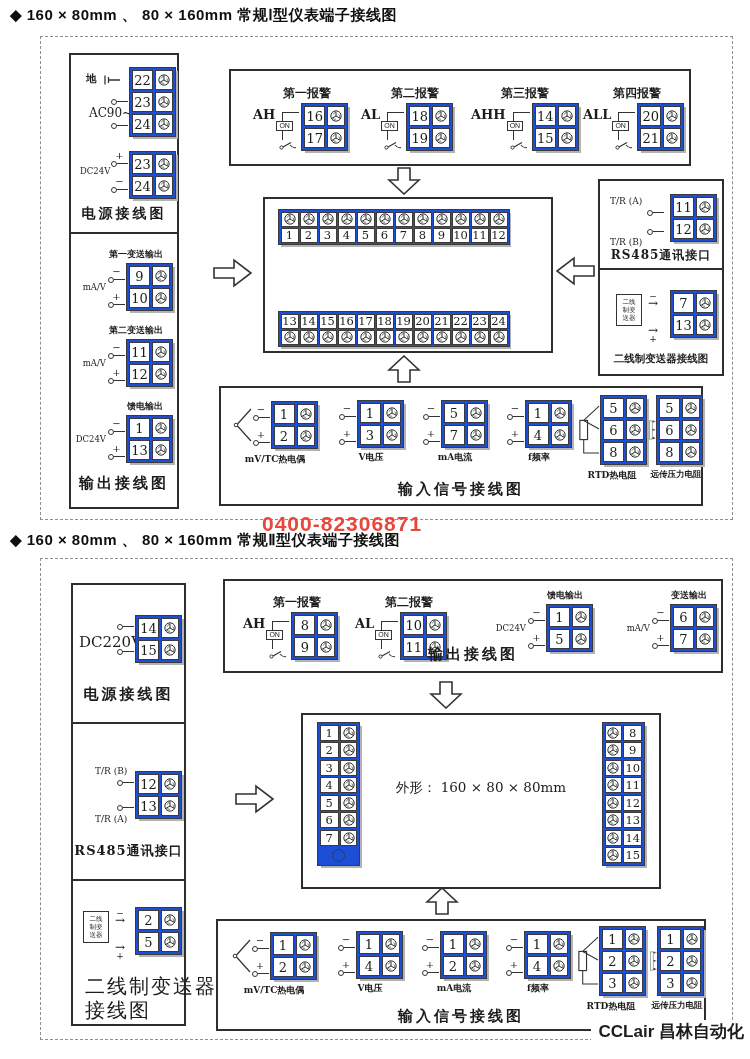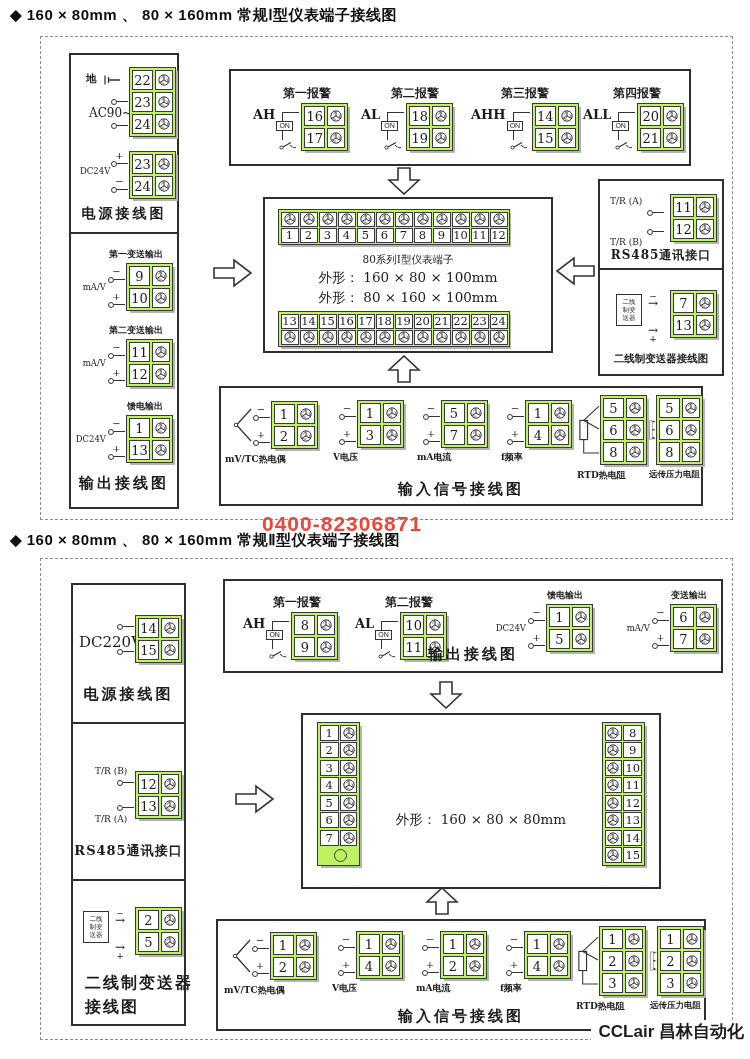--- a/index.html
+++ b/index.html
@@ -5,23 +5,23 @@
 * { margin:0; padding:0; box-sizing:border-box; }
 html,body { width:750px; height:1059px; background:#fff; }
 body { position:relative; font-family:"DejaVu Serif",serif; color:#1c1c1c; overflow:hidden; }
 .abs { position:absolute; }
 .dashedbox { position:absolute; border:1.5px dashed #8d8d8d; }
 .panel { position:absolute; border:2px solid #2e2e2e; background:#fff; }
 .sec-title { position:absolute; font-family:"Liberation Sans",sans-serif; font-weight:bold; font-size:15px; color:#0f0f0f; white-space:nowrap; letter-spacing:0.5px; z-index:2; }
 .boxtitle { position:absolute; left:0; right:0; text-align:center; font-weight:bold; font-size:15px; letter-spacing:3px; white-space:nowrap; }
 .boxtitle.sm2 { font-size:12px; letter-spacing:1px; }
 .boxtitle.sm3 { font-size:10.5px; letter-spacing:0; }
-.lefttitle { position:absolute; font-weight:bold; font-size:16px; letter-spacing:2px; white-space:nowrap; }
-
-.tstack { display:flex; flex-direction:column; border:1.5px solid #3a3a3a; background:#bef264; box-shadow:3px 3px 0 -1px #b3b3b3; padding:1px;align-items:flex-end; }
+.lefttitle { position:absolute; font-weight:normal; font-size:20px; letter-spacing:2px; white-space:nowrap; }
+
+.tstack { display:flex; flex-direction:column; border:1.5px solid #3a3a3a; background:#1d4ed8; box-shadow:3px 3px 0 -1px #b3b3b3; padding:1px; }
 .tstack.h { flex-direction:row; box-shadow:2px 3px 0 -1px #b3b3b3; }
 .tcell { display:flex; }
 .tcell.top, .tcell.bottom { flex-direction:column; }
 .tnum { width:21px; height:20px; border:1px solid #3a3a3a; margin:1px; display:flex; align-items:center; justify-content:center; font-size:13px; background:#fff; }
 .tscrew { width:18px; height:20px; border:1px solid #3a3a3a; margin:1px; display:flex; align-items:center; justify-content:center; background:#fff; }
 .h .tnum, .h .tscrew { width:18px; height:15px; font-size:11.5px; margin:0.5px; }
 .sm .tnum { width:19px; height:16px; font-size:11.5px; margin:0.75px; }
 .sm .tscrew { width:17px; height:16px; margin:0.75px; }
 .tcell.wide { justify-content:center; }
 .holecirc { width:13px; height:13px; border:1.2px solid #3a3a3a; border-radius:50%; margin:2px 11px; display:block; }
@@ -40,21 +40,21 @@
 .acap { font-size:12px; font-weight:bold; margin:8px 0 1px 30px; white-space:nowrap; }
 .arow { display:flex; align-items:flex-start; }
 .aname { font-size:13px; margin:4px 1px 0 0; font-weight:bold; }
 .sw { position:relative; width:25px; height:48px; flex:none; }
 .sw::before { content:''; position:absolute; left:6px; top:9px; height:28px; border-left:1.2px solid #333; }
 .sw::after { content:''; position:absolute; left:6px; top:9px; width:17px; border-top:1.2px solid #333; }
 .onbox { position:absolute; left:0; top:18px; border:1px solid #333; font-size:7px; line-height:8px; padding:0 2px; background:#fff; font-style:normal; font-family:"Liberation Sans",sans-serif; }
 .swg { position:absolute; left:3px; top:37px; }
 .igroup { position:absolute; text-align:center; }
 .irow { display:flex; align-items:center; justify-content:center; }
-.ilabel { font-size:9px; font-weight:bold; margin-top:3px; white-space:nowrap; text-align:left; }
+.ilabel { font-size:9px; font-weight:bold; margin-top:3px; white-space:nowrap; text-align:center; }
 .txbox { border:1px solid #333; font-size:6.5px; line-height:8px; text-align:center; padding:3px 1px; width:26px; background:#fff; }
 .txbox span { display:block; }
 .txar { position:absolute; display:flex; flex-direction:column; align-items:center; line-height:1; }
 .txar .arr { font-size:12px; line-height:9px; }
 .txar .sign { font-size:9px; height:7px; font-style:normal; }
 .ctr { left:0; right:0; text-align:center; white-space:nowrap; }
 .series { font-size:10.5px; }
 .dims { font-size:13.5px; }
 .watermark { position:absolute; font-family:"Liberation Sans",sans-serif; font-weight:bold; font-size:21px; letter-spacing:1px; z-index:3; }
 .brand { position:absolute; font-family:"Liberation Sans",sans-serif; font-weight:bold; font-size:17px; background:#fff; padding:0 4px 0 8px; z-index:4; white-space:nowrap; }
@@ -535,23 +535,20 @@
           <span class="tscrew">
             <svg viewBox="0 0 20 20" width="12" height="12">
               <circle cx="10" cy="10" r="8.6" fill="none" stroke="#222" stroke-width="1.6"></circle>
               <path d="M10 10 V2.8 M10 10 L3.7 13.6 M10 10 L16.3 13.6" stroke="#222" stroke-width="1.6" fill="none"></path>
               <path d="M10 2.8 Q6.6 4.4 5.2 7.6 M3.7 13.6 Q6.8 15.8 10.2 15.4 M16.3 13.6 Q16.6 10 14.6 7.4" stroke="#222" stroke-width="1" fill="none"></path>
             </svg>
           </span>
           <span class="tnum">12</span>
         </div>
       </div>
-    <div class="abs ctr series" style="top:54px">80系列Ⅰ型仪表端子</div>
-    <div class="abs ctr dims" style="top:70px">外形： 160 × 80 × 100mm</div>
-    <div class="abs ctr dims" style="top:90px">外形： 80 × 160 × 100mm</div>
     <div class="tstack h abs" style="left:13px;top:112px">
         <div class="tcell bottom">
           <span class="tnum">13</span>
           <span class="tscrew">
             <svg viewBox="0 0 20 20" width="12" height="12">
               <circle cx="10" cy="10" r="8.6" fill="none" stroke="#222" stroke-width="1.6"></circle>
               <path d="M10 10 V2.8 M10 10 L3.7 13.6 M10 10 L16.3 13.6" stroke="#222" stroke-width="1.6" fill="none"></path>
               <path d="M10 2.8 Q6.6 4.4 5.2 7.6 M3.7 13.6 Q6.8 15.8 10.2 15.4 M16.3 13.6 Q16.6 10 14.6 7.4" stroke="#222" stroke-width="1" fill="none"></path>
             </svg>
           </span>
@@ -1325,21 +1322,21 @@
               <circle cx="10" cy="10" r="8.6" fill="none" stroke="#222" stroke-width="1.6"></circle>
               <path d="M10 10 V2.8 M10 10 L3.7 13.6 M10 10 L16.3 13.6" stroke="#222" stroke-width="1.6" fill="none"></path>
               <path d="M10 2.8 Q6.6 4.4 5.2 7.6 M3.7 13.6 Q6.8 15.8 10.2 15.4 M16.3 13.6 Q16.6 10 14.6 7.4" stroke="#222" stroke-width="1" fill="none"></path>
             </svg>
           </span>
         </div>
         <div class="tcell wide">
           <span class="holecirc"></span>
         </div>
       </div>
-    <div class="abs ctr dims" style="top:96px">外形： 160 × 80 × 80mm</div>
+    <div class="abs ctr dims" style="top:64px">外形： 160 × 80 × 80mm</div>
     <div class="tstack sm abs" style="right:14px;top:7px">
         <div class="tcell left">
           <span class="tscrew">
             <svg viewBox="0 0 20 20" width="12" height="12">
               <circle cx="10" cy="10" r="8.6" fill="none" stroke="#222" stroke-width="1.6"></circle>
               <path d="M10 10 V2.8 M10 10 L3.7 13.6 M10 10 L16.3 13.6" stroke="#222" stroke-width="1.6" fill="none"></path>
               <path d="M10 2.8 Q6.6 4.4 5.2 7.6 M3.7 13.6 Q6.8 15.8 10.2 15.4 M16.3 13.6 Q16.6 10 14.6 7.4" stroke="#222" stroke-width="1" fill="none"></path>
             </svg>
           </span>
           <span class="tnum">8</span>

